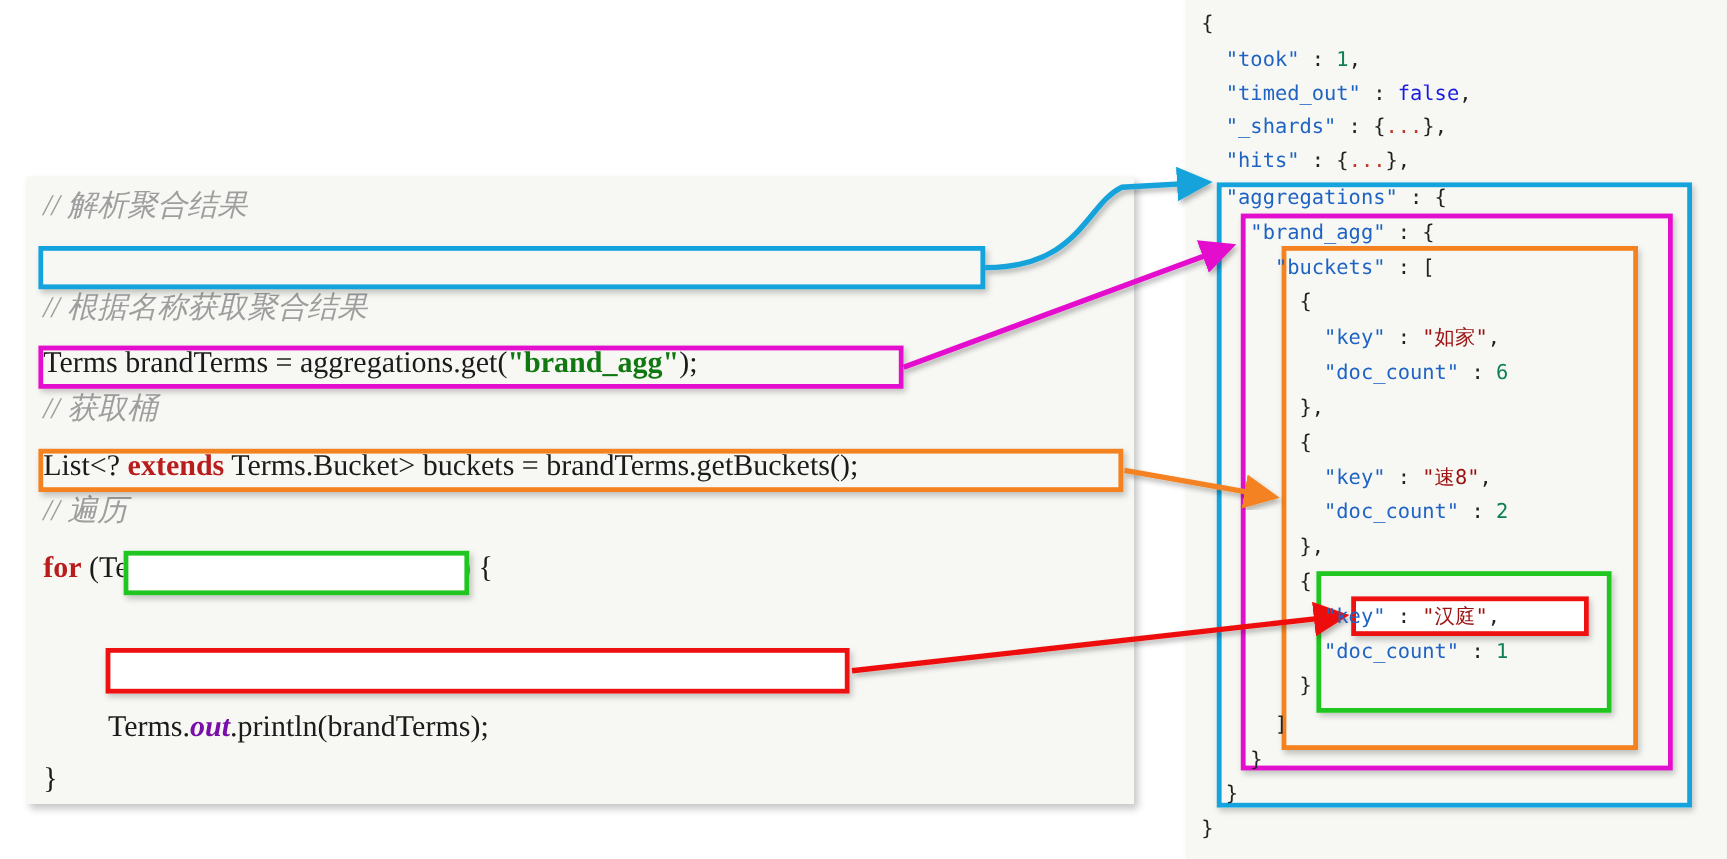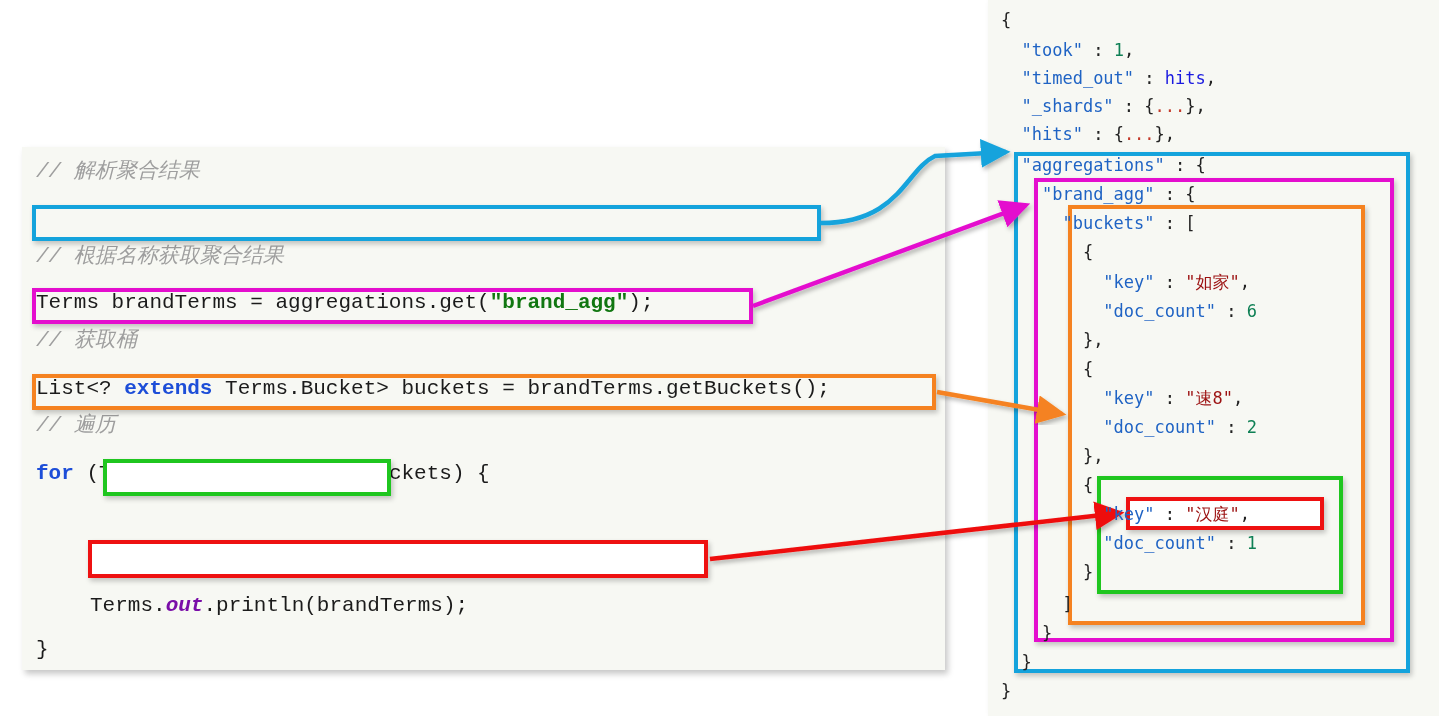--- a/index.html
+++ b/index.html
@@ -22,28 +22,28 @@
     background: #f7f8f3;
     box-shadow: 3px 4px 6px rgba(0,0,0,0.22);
   }
   #code-panel { left: 22px; top: 147px; width: 923px; height: 523px; }
   #json-panel { left: 988px; top: 0px;  width: 451px; height: 716px; box-shadow: 3px 0 6px rgba(0,0,0,0.12); }
 
   
   .code-line {
     position: absolute;
     white-space: pre;
-    font-family: Liberation Mono, monospace;
-    font-size: 21px;
+    font-family: Liberation Serif, serif;
+    font-size: 25px;
     line-height: 22px;
     color: #1b1b1b;
     letter-spacing: 0px;
   }
   .cmt { color: #9e9e9e; font-style: italic; }
-  .kw  { color: #1d4ed8; font-weight: bold; }
+  .kw  { color: #b91c1c; font-weight: bold; }
   .str { color: #117711; font-weight: bold; }
   .fld { color: #7a0ea8; font-weight: bold; font-style: italic; }
 
   
   .json-line {
     position: absolute;
     white-space: pre;
     font-family: "DejaVu Sans Mono", "Liberation Mono", monospace;
     font-size: 17px;
     line-height: 20px;
@@ -115,21 +115,21 @@
   <div class="hbox" style="left:1034px; top:178px; width:360px; height:464px; border-width:4px; border-color:#e40ece;"></div>
   <div class="hbox" style="left:1068px; top:205px; width:297px; height:420px; border-width:4px; border-color:#f58220;"></div>
   <div class="hbox" style="left:1097px; top:476px; width:246px; height:118px; border-width:4px; border-color:#1fc61f;"></div>
   <div class="hbox filled" style="left:1126px; top:497px; width:198px; height:33px; border-width:4px; border-color:#ee1111;"></div>
 
   <div id="json-text">
     <div class="json-line" style="left:1001px; top:10px;"><span class="jpunc">{</span></div>
 
     <div class="json-line" style="left:1001px; top:40px;"><span style="color:transparent">  </span><span class="jkey">"took"</span><span class="jpunc"> : </span><span class="jnum">1</span><span class="jpunc">,</span></div>
 
-    <div class="json-line" style="left:1001px; top:68px;"><span style="color:transparent">  </span><span class="jkey">"timed_out"</span><span class="jpunc"> : </span><span class="jbool">hits</span><span class="jpunc">,</span></div>
+    <div class="json-line" style="left:1001px; top:68px;"><span style="color:transparent">  </span><span class="jkey">"timed_out"</span><span class="jpunc"> : </span><span class="jbool">false</span><span class="jpunc">,</span></div>
 
     <div class="json-line" style="left:1001px; top:96px;"><span style="color:transparent">  </span><span class="jkey">"_shards"</span><span class="jpunc"> : </span><span class="jpunc">{</span><span class="jdot">...</span><span class="jpunc">}</span><span class="jpunc">,</span></div>
 
     <div class="json-line" style="left:1001px; top:124px;"><span style="color:transparent">  </span><span class="jkey">"hits"</span><span class="jpunc"> : </span><span class="jpunc">{</span><span class="jdot">...</span><span class="jpunc">}</span><span class="jpunc">,</span></div>
 
     <div class="json-line" style="left:1001px; top:155px;"><span style="color:transparent">  </span><span class="jkey">"aggregations"</span><span class="jpunc"> : </span><span class="jpunc">{</span></div>
 
     <div class="json-line" style="left:1001px; top:184px;"><span style="color:transparent">    </span><span class="jkey">"brand_agg"</span><span class="jpunc"> : </span><span class="jpunc">{</span></div>
 
     <div class="json-line" style="left:1001px; top:213px;"><span style="color:transparent">      </span><span class="jkey">"buckets"</span><span class="jpunc"> : </span><span class="jpunc">[</span></div>

